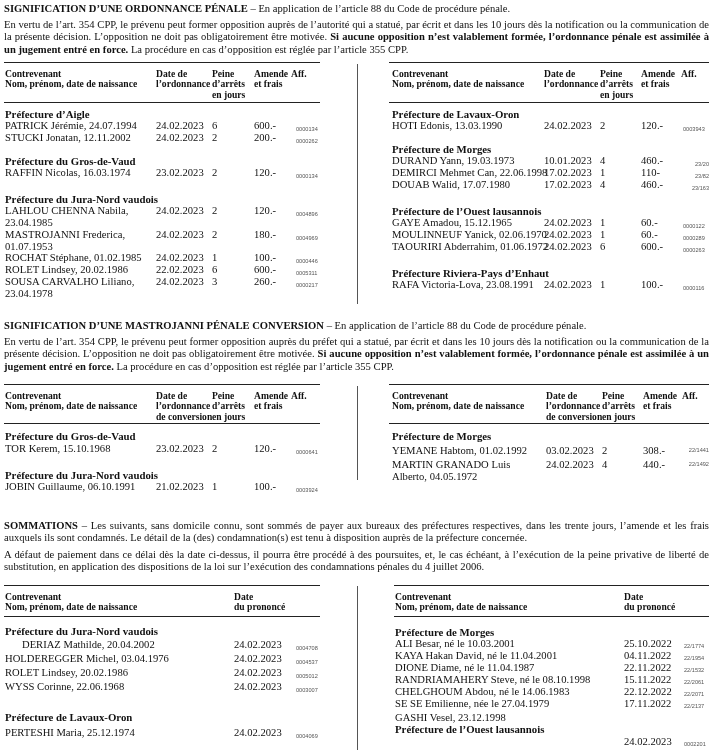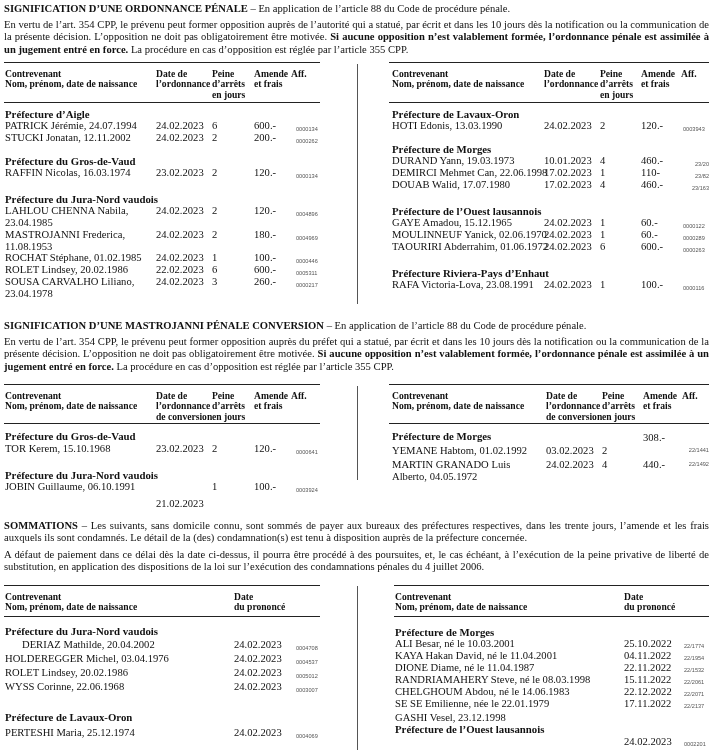--- a/index.html
+++ b/index.html
@@ -76,21 +76,21 @@
 
   <div class="pref" style="left:5px;top:193px;">Préfecture du Jura-Nord vaudois</div>
   <div>
     <div class="cell wrap" style="left:5px;top:205px;width:140px;">LAHLOU CHENNA Nabila, 23.04.1985</div>
     <div class="cell" style="left:156px;top:205px;">24.02.2023</div>
     <div class="cell" style="left:212px;top:205px;">2</div>
     <div class="cell" style="left:254px;top:205px;">120.-</div>
     <div class="aff" style="left:296px;top:208px;">0004896</div>
   </div>
   <div>
-    <div class="cell wrap" style="left:5px;top:229px;width:140px;">MASTROJANNI Frederica, 11.08.1953</div>
+    <div class="cell wrap" style="left:5px;top:229px;width:140px;">MASTROJANNI Frederica, 01.07.1953</div>
     <div class="cell" style="left:156px;top:229px;">24.02.2023</div>
     <div class="cell" style="left:212px;top:229px;">2</div>
     <div class="cell" style="left:254px;top:229px;">180.-</div>
     <div class="aff" style="left:296px;top:232px;">0004969</div>
   </div>
   <div>
     <div class="cell" style="left:5px;top:252px;">ROCHAT Stéphane, 01.02.1985</div>
     <div class="cell" style="left:156px;top:252px;">24.02.2023</div>
     <div class="cell" style="left:212px;top:252px;">1</div>
     <div class="cell" style="left:254px;top:252px;">100.-</div>
@@ -236,21 +236,21 @@
     <div class="cell" style="left:5px;top:443px;">TOR Kerem, 15.10.1968</div>
     <div class="cell" style="left:156px;top:443px;">23.02.2023</div>
     <div class="cell" style="left:212px;top:443px;">2</div>
     <div class="cell" style="left:254px;top:443px;">120.-</div>
     <div class="aff" style="left:296px;top:446px;">0000641</div>
   </div>
 
   <div class="pref" style="left:5px;top:469px;">Préfecture du Jura-Nord vaudois</div>
   <div>
     <div class="cell" style="left:5px;top:481px;">JOBIN Guillaume, 06.10.1991</div>
-    <div class="cell" style="left:156px;top:481px;margin-top:17px;">21.02.2023</div>
+    <div class="cell" style="left:156px;top:481px;">21.02.2023</div>
     <div class="cell" style="left:212px;top:481px;">1</div>
     <div class="cell" style="left:254px;top:481px;">100.-</div>
     <div class="aff" style="left:296px;top:484px;">0003924</div>
   </div>
 </div>
 
 <div class="vline" style="left:357px;top:386px;height:94px;"></div>
 
 <div>
   <div class="hrule" style="left:389px;width:320px;top:384px;"></div>
@@ -273,21 +273,21 @@
       <div>et frais</div>
     </div>
   <div class="th" style="left:682px;top:391px;">Aff.</div>
   <div class="hrule" style="left:389px;width:320px;top:423px;"></div>
 
   <div class="pref" style="left:392px;top:430px;">Préfecture de Morges</div>
   <div>
     <div class="cell" style="left:392px;top:445px;">YEMANE Habtom, 01.02.1992</div>
     <div class="cell" style="left:546px;top:445px;">03.02.2023</div>
     <div class="cell" style="left:602px;top:445px;">2</div>
-    <div class="cell" style="left:643px;top:432px;">308.-</div>
+    <div class="cell" style="left:643px;top:445px;">308.-</div>
     <div class="aff r" style="right:4px;top:444px;">22/1441</div>
   </div>
   <div>
     <div class="cell wrap" style="left:392px;top:459px;width:155px;">MARTIN GRANADO Luis Alberto, 04.05.1972</div>
     <div class="cell" style="left:546px;top:459px;">24.02.2023</div>
     <div class="cell" style="left:602px;top:459px;">4</div>
     <div class="cell" style="left:643px;top:459px;">440.-</div>
     <div class="aff r" style="right:4px;top:458px;">22/1492</div>
   </div>
 </div>
@@ -365,31 +365,31 @@
     <div class="cell" style="left:395px;top:650px;">KAYA Hakan David, né le 11.04.2001</div>
     <div class="cell" style="left:624px;top:650px;">04.11.2022</div>
     <div class="aff" style="left:684px;top:652px;">22/1954</div>
   </div>
   <div>
     <div class="cell" style="left:395px;top:662px;">DIONE Diame, né le 11.04.1987</div>
     <div class="cell" style="left:624px;top:662px;">22.11.2022</div>
     <div class="aff" style="left:684px;top:664px;">22/1532</div>
   </div>
   <div>
-    <div class="cell" style="left:395px;top:674px;">RANDRIAMAHERY Steve, né le 08.03.1998</div>
+    <div class="cell" style="left:395px;top:674px;">RANDRIAMAHERY Steve, né le 08.10.1998</div>
     <div class="cell" style="left:624px;top:674px;">15.11.2022</div>
     <div class="aff" style="left:684px;top:676px;">22/2061</div>
   </div>
   <div>
     <div class="cell" style="left:395px;top:686px;">CHELGHOUM Abdou, né le 14.06.1983</div>
     <div class="cell" style="left:624px;top:686px;">22.12.2022</div>
     <div class="aff" style="left:684px;top:688px;">22/2071</div>
   </div>
   <div>
-    <div class="cell" style="left:395px;top:698px;">SE SE Emilienne, née le 22.01.1979</div>
+    <div class="cell" style="left:395px;top:698px;">SE SE Emilienne, née le 27.04.1979</div>
     <div class="cell" style="left:624px;top:698px;">17.11.2022</div>
     <div class="aff" style="left:684px;top:700px;">22/2137</div>
   </div>
 
   <div class="pref" style="left:395px;top:723px;">Préfecture de l’Ouest lausannois</div>
   <div>
     <div class="cell" style="left:395px;top:712px;">GASHI Vesel, 23.12.1998</div>
     <div class="cell" style="left:624px;top:736px;">24.02.2023</div>
     <div class="aff" style="left:684px;top:738px;">0002201</div>
   </div>

